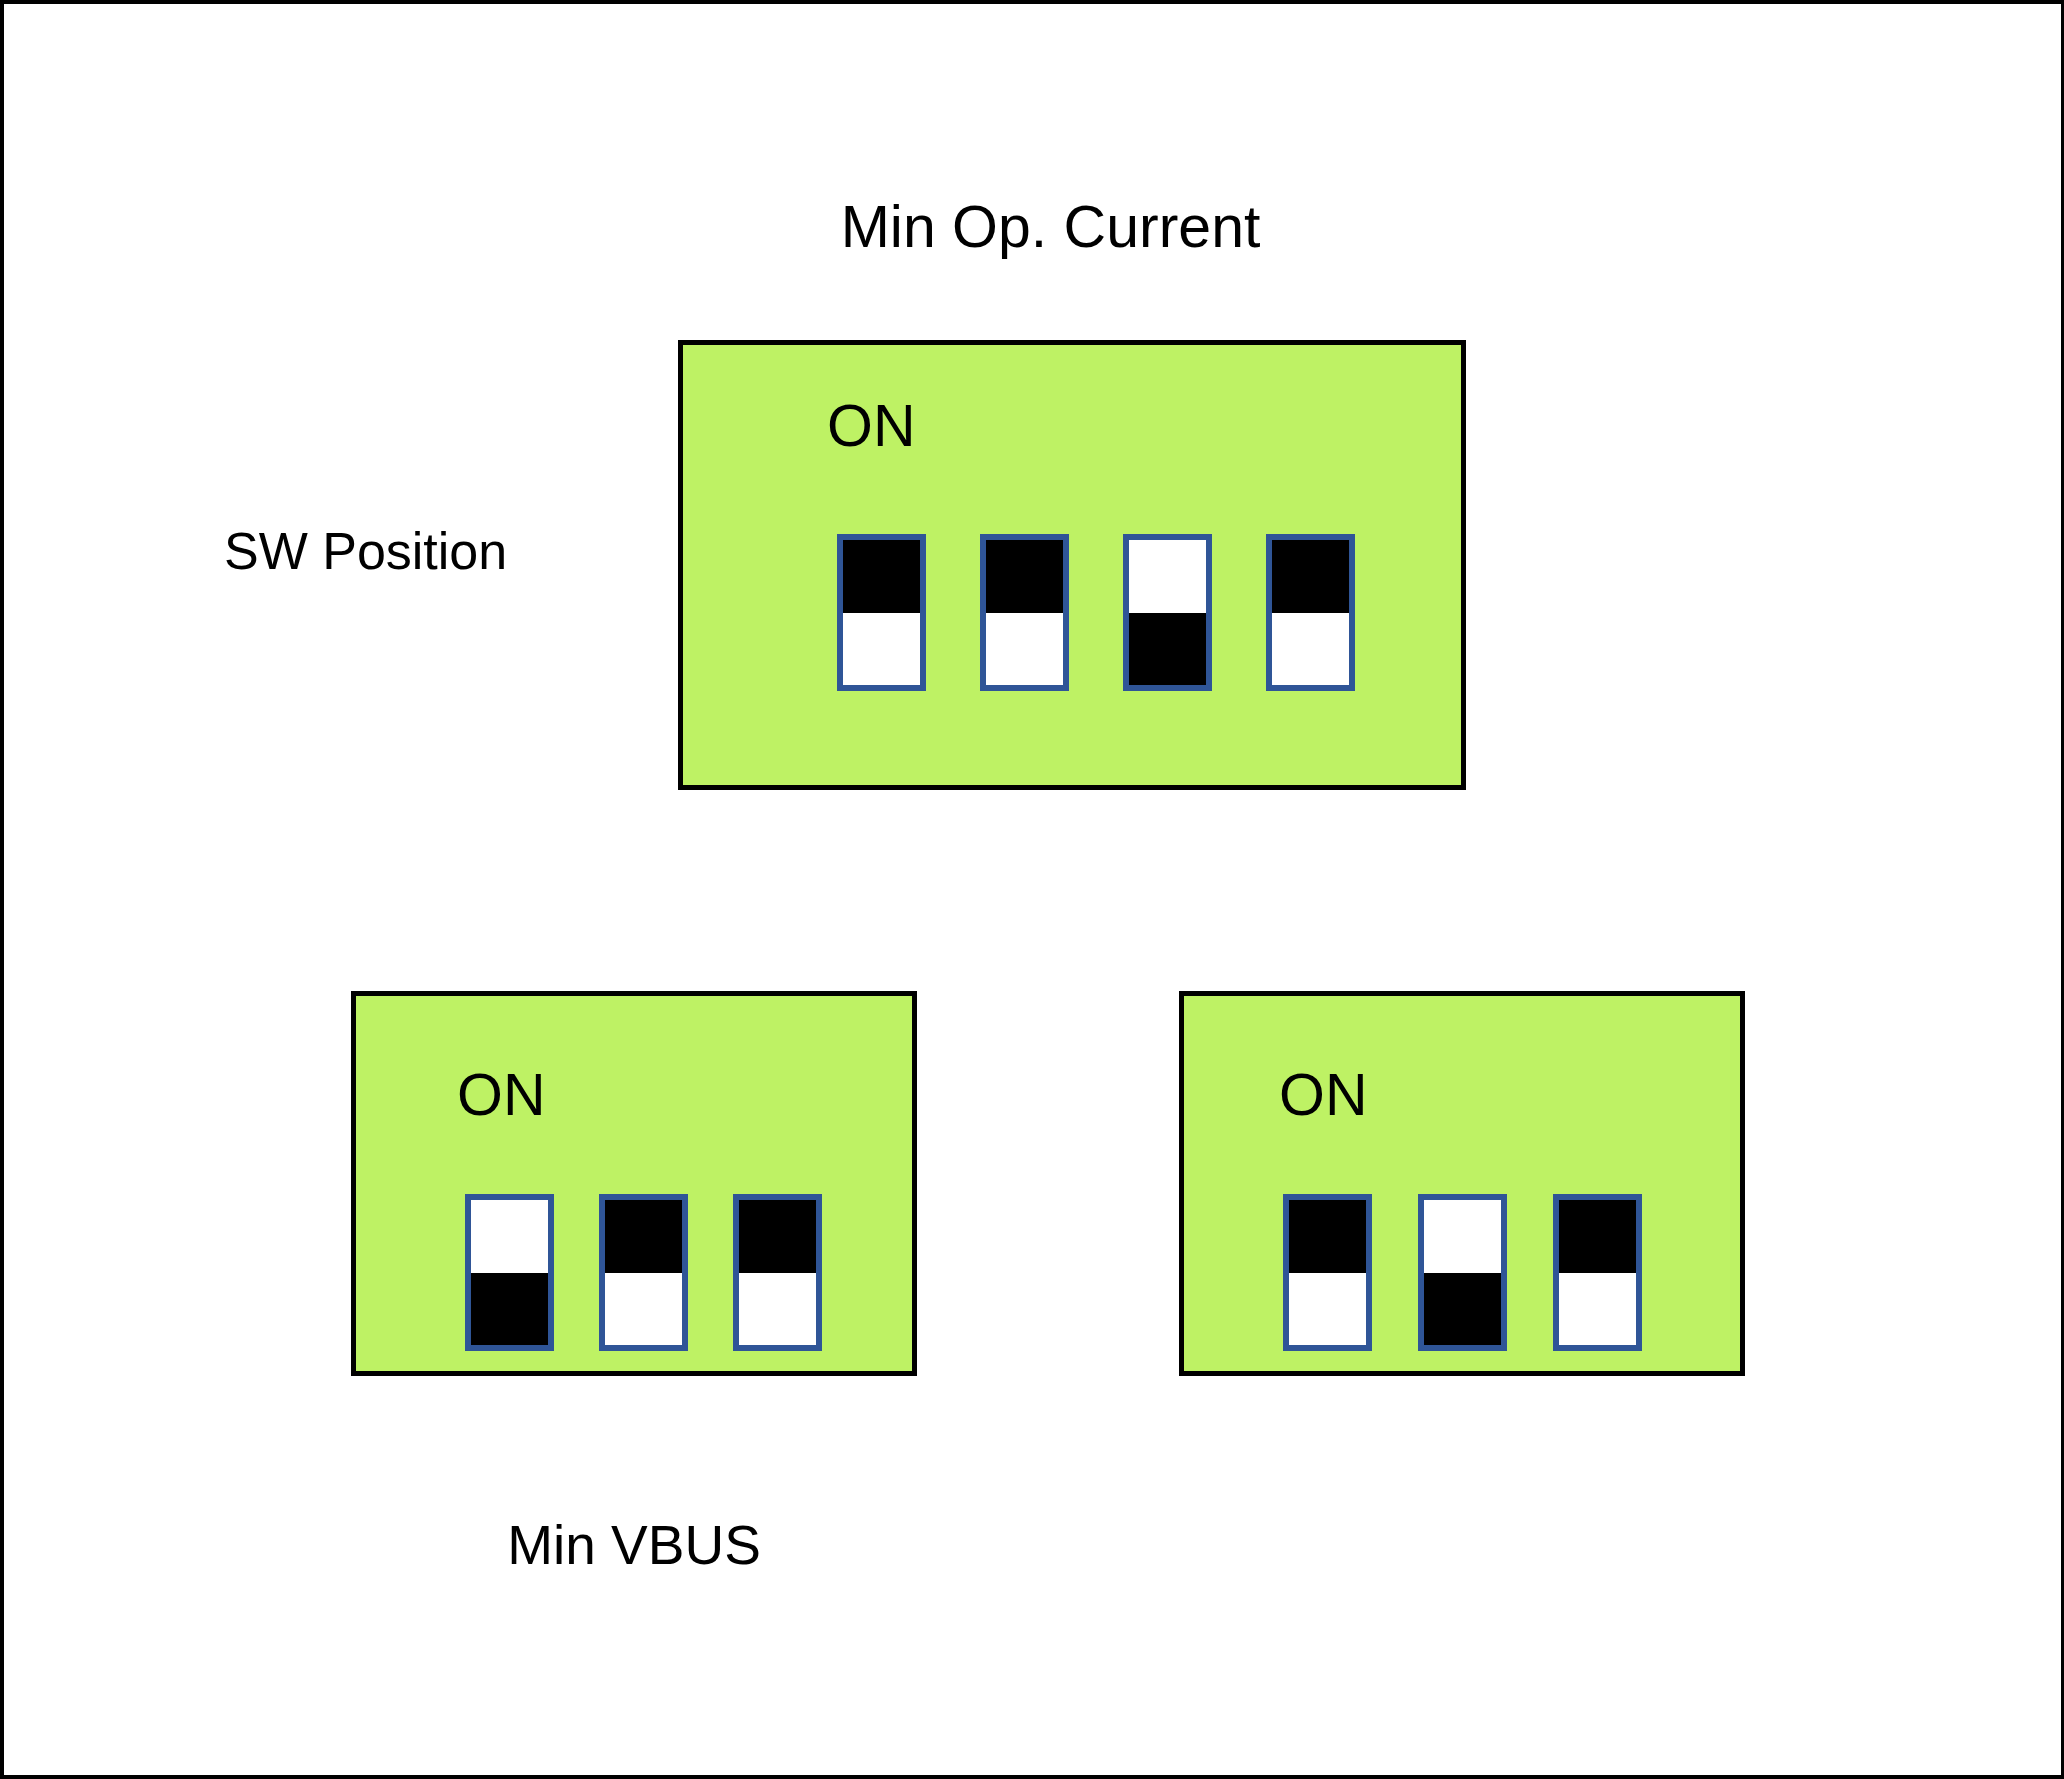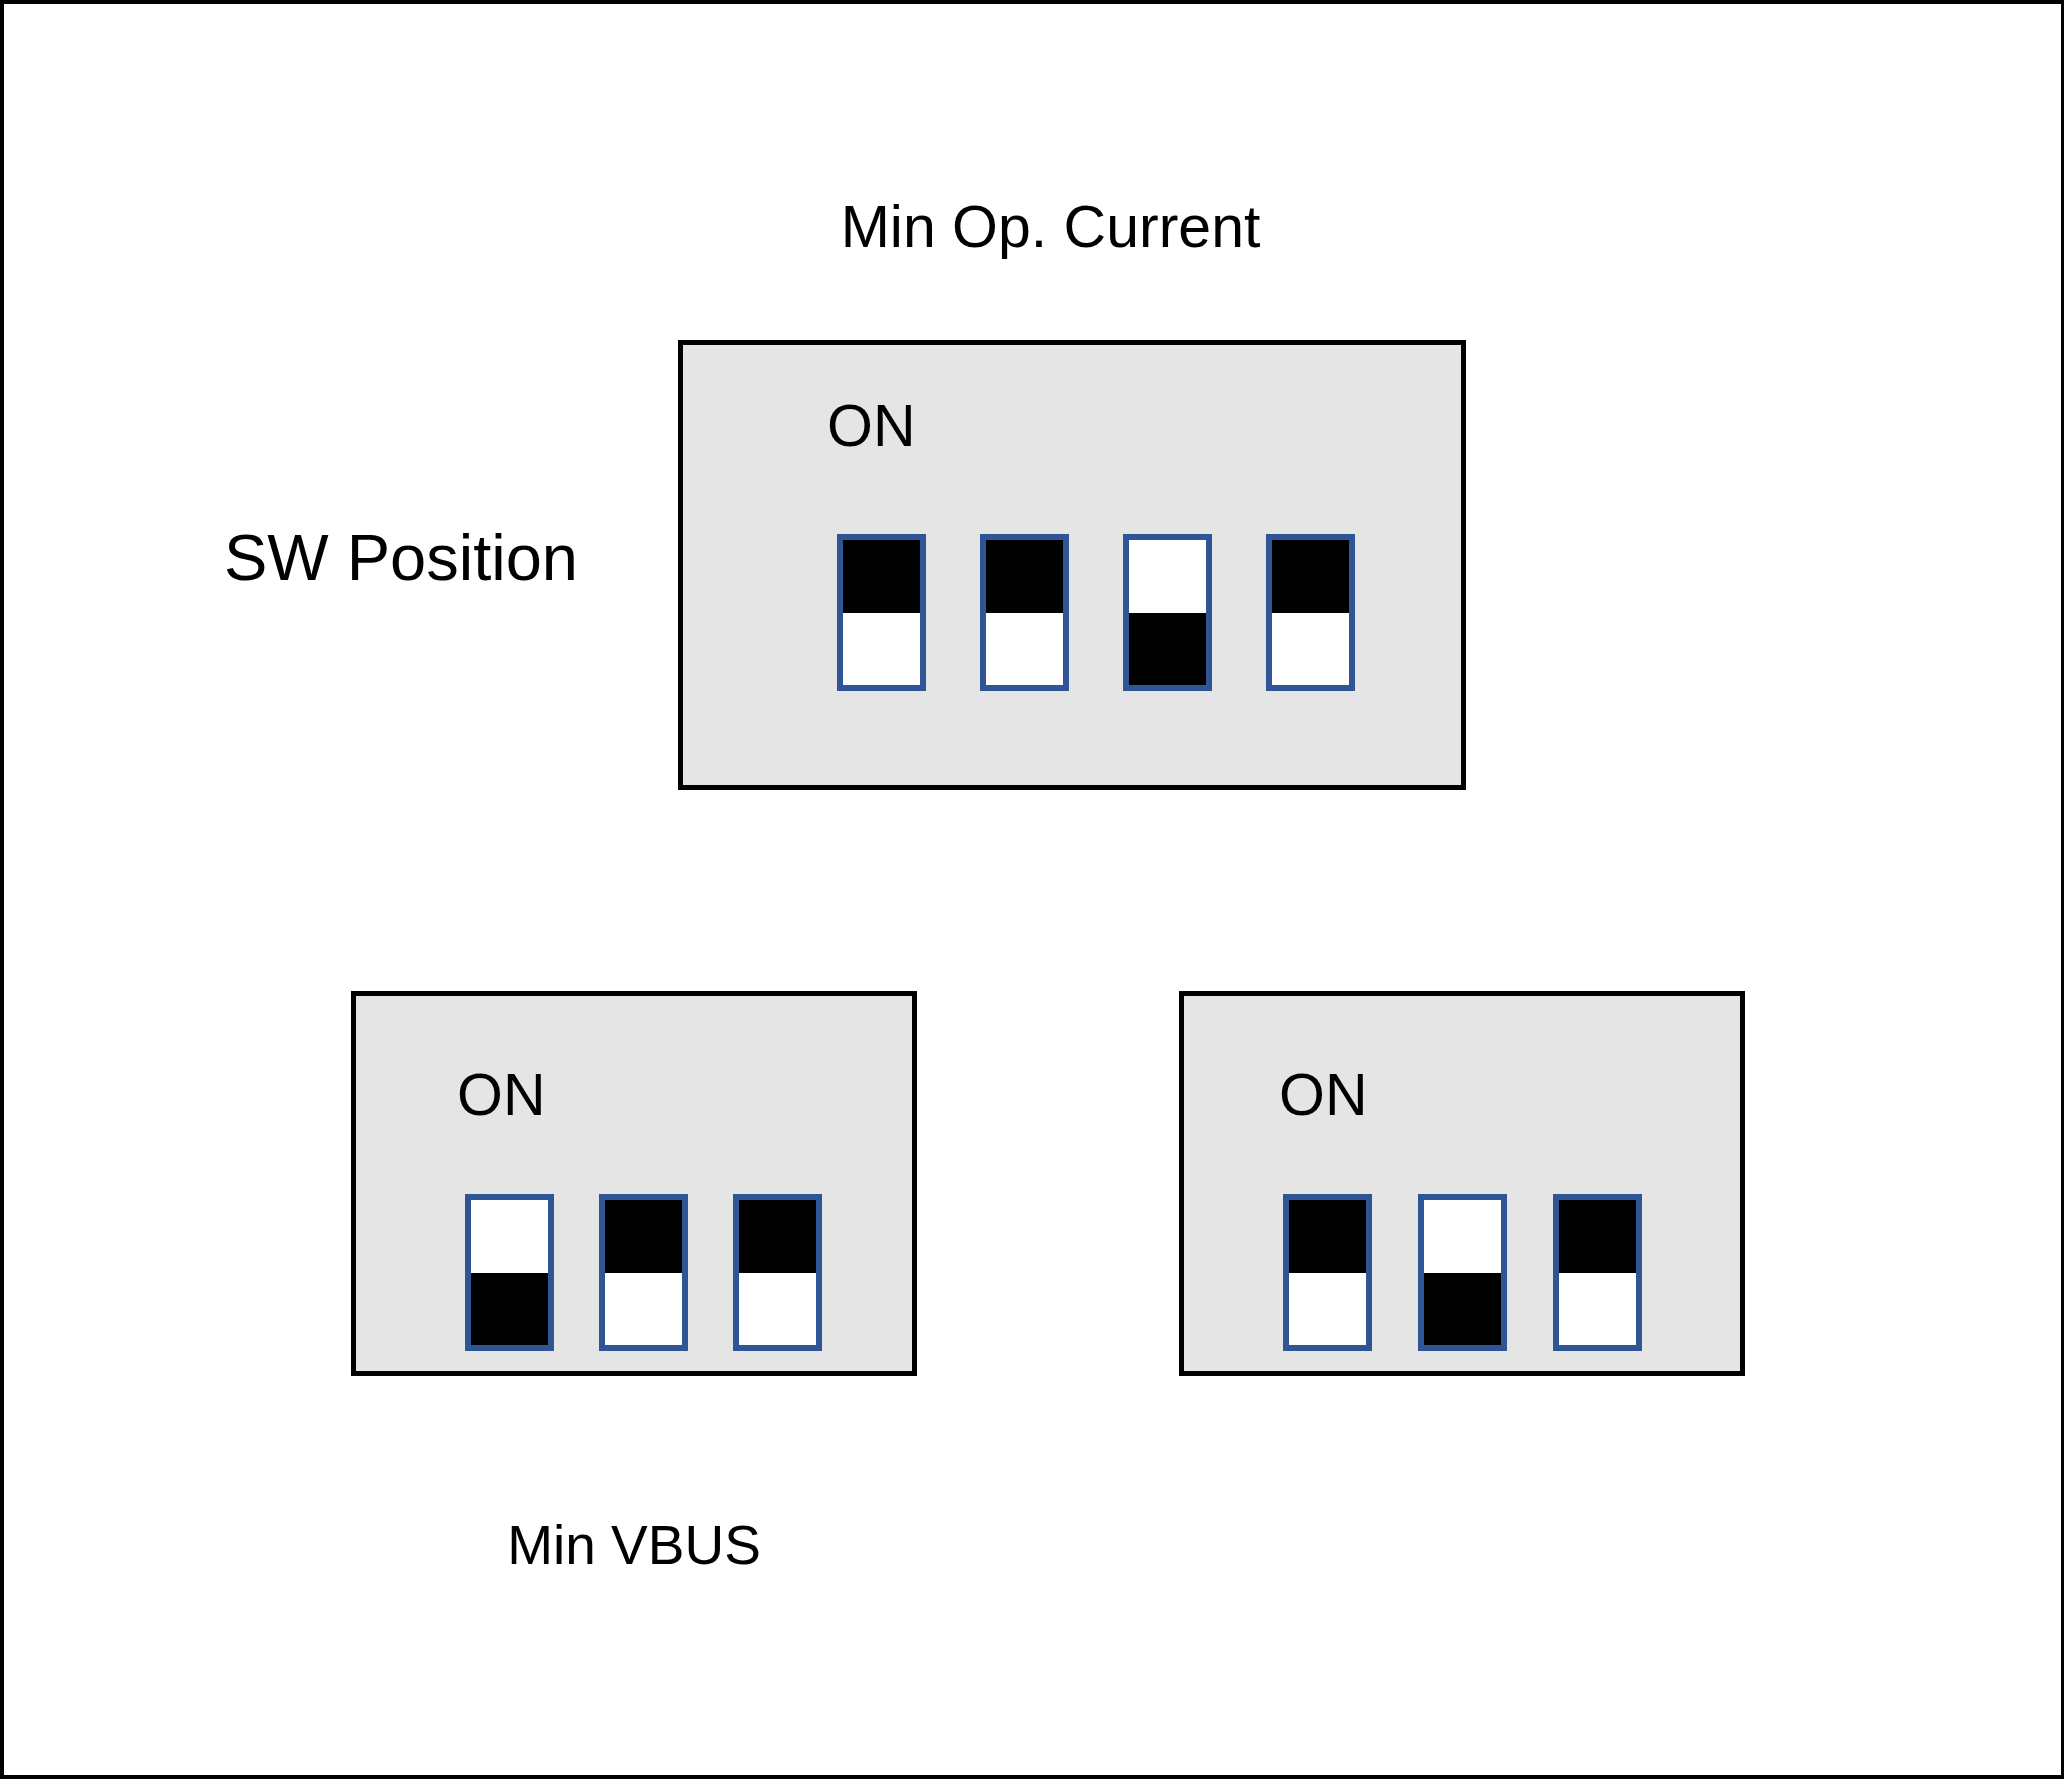--- a/index.html
+++ b/index.html
@@ -31,39 +31,39 @@
   .title-label {
     font-size: 59px;
     top: 194px;
     left: 12px;
     width: 2055px;
     text-align: center;
     padding-left: 7px;
   }
 
   .sw-position-label {
-    font-size: 65px;
+    font-size: 52px;
     top: 521px;
     left: 220px;
   }
 
   .bottom-caption {
     font-size: 55px;
     text-align: center;
     top: 1514px;
   }
 
   .caption-min { left: 347px; width: 566px; }
   .caption-max { left: 1175px; width: 566px; }
 
   
   .sw-box {
     position: absolute;
     box-sizing: border-box;
-    background: #e5e5e5;
+    background: #bef264;
     border: 5.7px solid #000000;
   }
 
   #box-min-op-current {
     left: 674px;
     top: 336px;
     width: 788px;
     height: 450px;
   }
 

